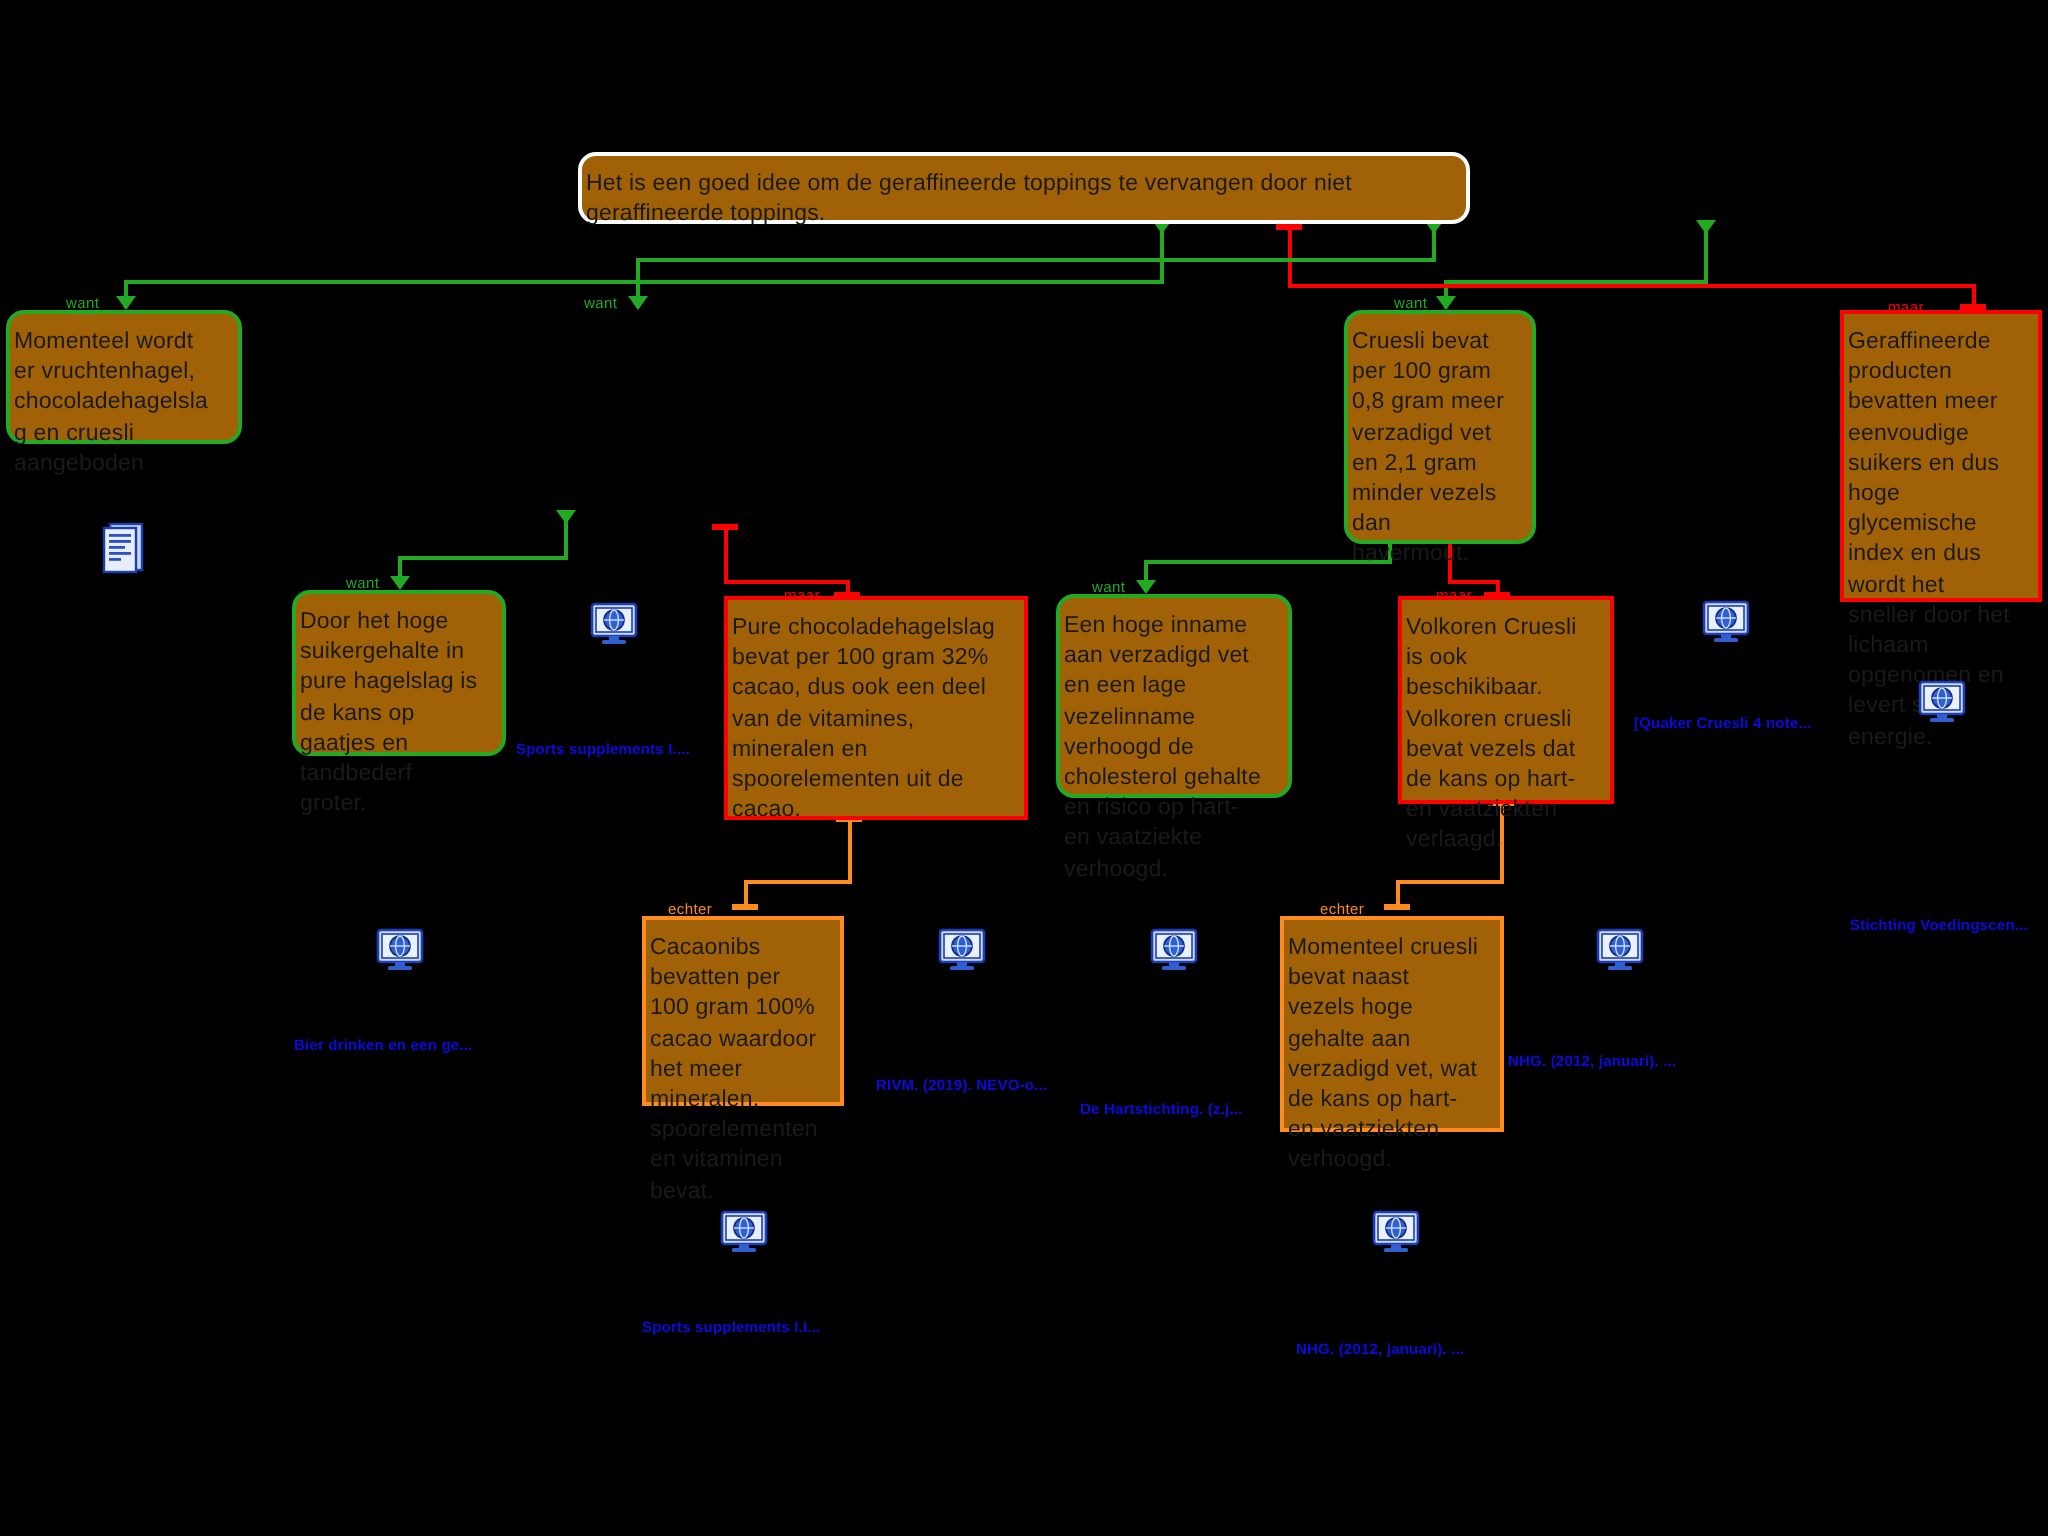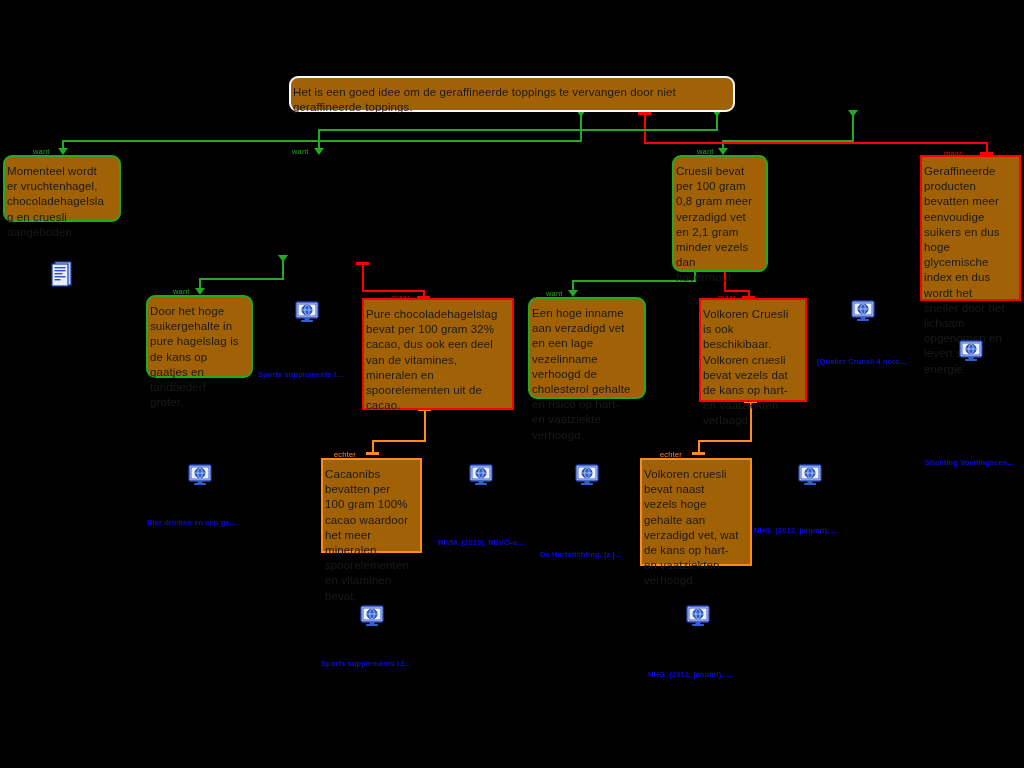--- a/index.html
+++ b/index.html
@@ -194,21 +194,21 @@
 
   <div class="node red" style="left:699px;top:298px;width:108px;height:104px;">
     <span>Volkoren Cruesli is ook beschikibaar. Volkoren cruesli bevat vezels dat de kans op hart- en vaatziekten verlaagd.</span>
   </div>
 
   <div class="node orange" style="left:321px;top:458px;width:101px;height:95px;">
     <span>Cacaonibs bevatten per 100 gram 100% cacao waardoor het meer mineralen, spoorelementen en vitaminen bevat.</span>
   </div>
 
   <div class="node orange" style="left:640px;top:458px;width:112px;height:108px;">
-    <span>Volkoren cruesli bevat naast vezels hoge gehalte aan verzadigd vet, wat de kans op hart- en vaatziekten verhoogd.</span>
+    <span>Momenteel cruesli bevat naast vezels hoge gehalte aan verzadigd vet, wat de kans op hart- en vaatziekten verhoogd.</span>
   </div>
 
   <div class="src" style="left:51px;top:261px;">
     <span class="ico">
       <svg width="21" height="26" viewBox="0 0 21 26">
         <rect x="4" y="1" width="16" height="23" fill="#c8d8f5" stroke="#1a3fb0" stroke-width="1.2"></rect>
         <rect x="1" y="3" width="16" height="22" fill="#e8eeff" stroke="#1a3fb0" stroke-width="1.2"></rect>
         <rect x="3.5" y="6" width="11" height="1.4" fill="#2b50c8"></rect>
         <rect x="3.5" y="9" width="11" height="1.4" fill="#2b50c8"></rect>
         <rect x="3.5" y="12" width="8" height="1.4" fill="#2b50c8"></rect>

